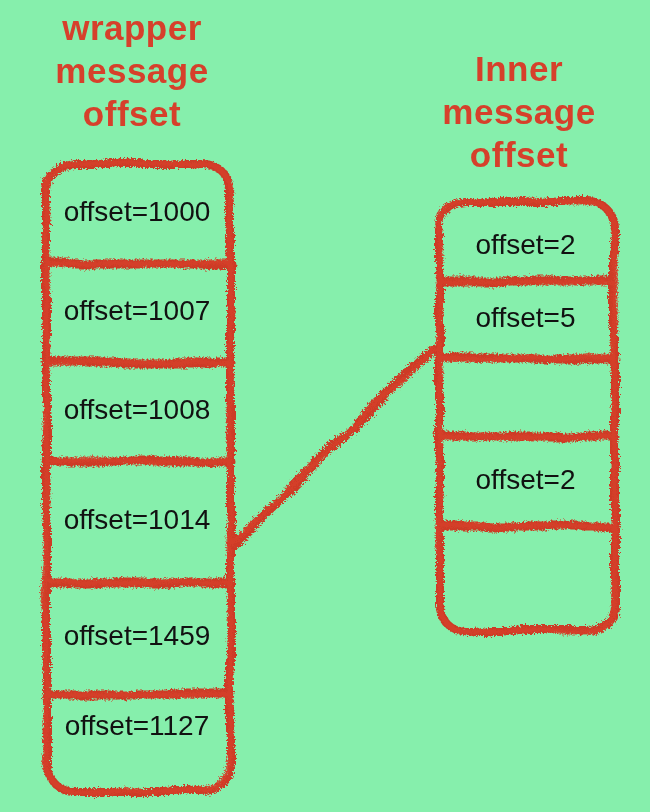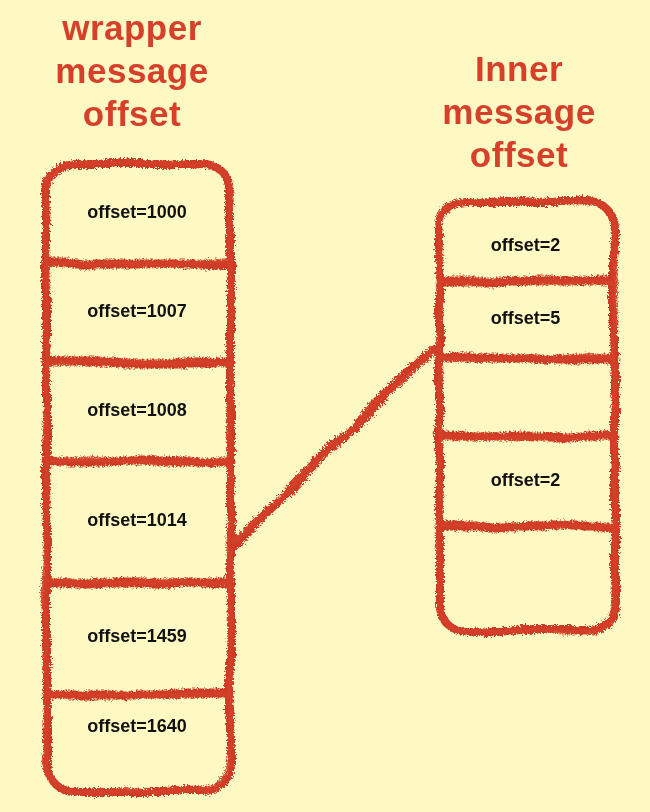--- a/index.html
+++ b/index.html
@@ -5,21 +5,21 @@
   html, body {
     margin: 0;
     padding: 0;
     background: #ffffff;
     font-family: "Liberation Sans", sans-serif;
   }
   .canvas {
     position: relative;
     width: 650px;
     height: 812px;
-    background: #fef9c3;
+    background: #86efac;
     overflow: hidden;
   }
   .strokes {
     position: absolute;
     left: 0;
     top: 0;
     pointer-events: none;
   }
   .title {
     position: absolute;
@@ -30,22 +30,22 @@
     color: #d6402b;
     letter-spacing: 0.5px;
   }
   .title-left  { left: 21px;  top: 6px;  width: 222px; }
   .title-right { left: 408px; top: 47px; width: 222px; }
   .cell {
     position: absolute;
     height: 34px;
     line-height: 34px;
     text-align: center;
-    font-weight: bold;
-    font-size: 18px;
+    font-weight: normal;
+    font-size: 28px;
     color: #111111;
     white-space: nowrap;
   }
   .cell.l { left: 45px;  width: 184px; }
   .cell.r { left: 438px; width: 175px; }
 </style>
 </head>
 <body>
 
 <div class="canvas">
@@ -111,19 +111,19 @@
     <div>Inner</div>
     <div>message</div>
     <div>offset</div>
   </div>
 
   <div class="cell l" style="top:195px">offset=1000</div>
   <div class="cell l" style="top:294px">offset=1007</div>
   <div class="cell l" style="top:393px">offset=1008</div>
   <div class="cell l" style="top:503px">offset=1014</div>
   <div class="cell l" style="top:619px">offset=1459</div>
-  <div class="cell l" style="top:709px">offset=1640</div>
+  <div class="cell l" style="top:709px">offset=1127</div>
 
   <div class="cell r" style="top:228px">offset=2</div>
   <div class="cell r" style="top:301px">offset=5</div>
   <div class="cell r" style="top:463px">offset=2</div>
 
 </div>
 
 </body></html>

